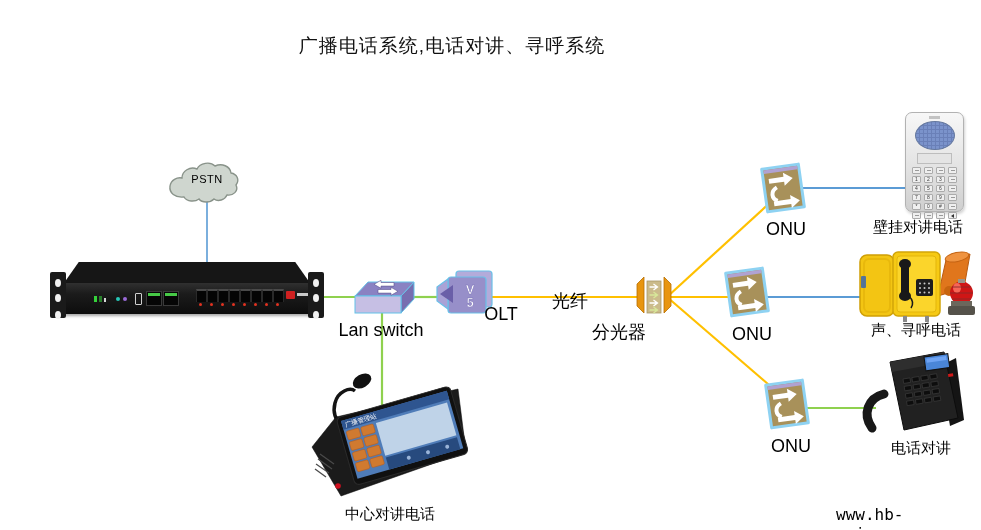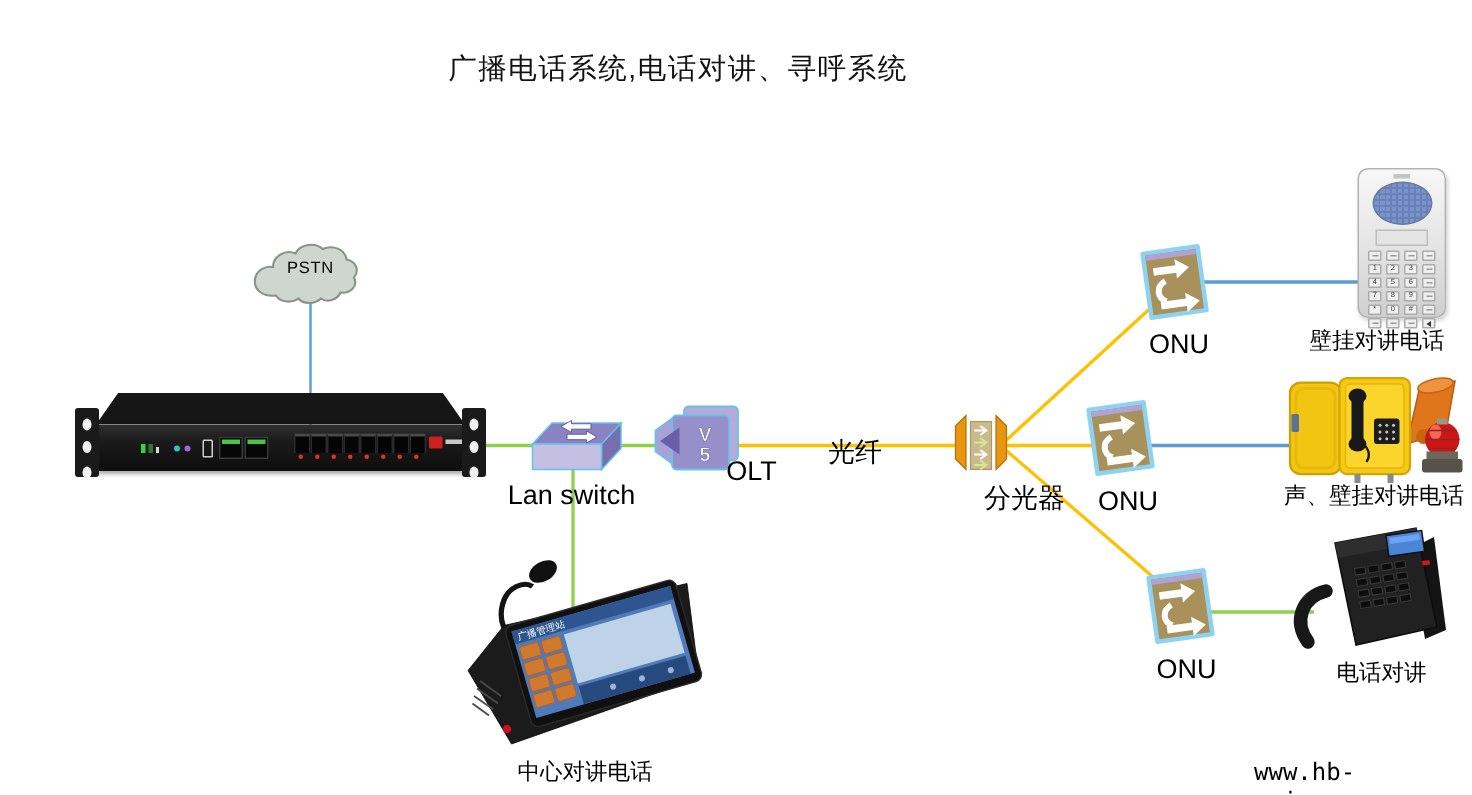--- a/index.html
+++ b/index.html
@@ -306,23 +306,23 @@
       <span class="wp-key fn"></span>
       <span class="wp-key spk"></span>
     </div>
   </div>
 
   <div class="lbl lbl-title" style="left:452px;top:33px;">广播电话系统,电话对讲、寻呼系统</div>
   <div class="lbl" style="left:207px;top:173px;font-size:11px;font-weight:normal;letter-spacing:.5px;">PSTN</div>
   <div class="lbl lbl-main" style="left:381px;top:320px;">Lan switch</div>
   <div class="lbl lbl-main" style="left:464px;top:304px;margin-left:37px;">OLT</div>
   <div class="lbl lbl-main" style="left:570px;top:289px;">光纤</div>
-  <div class="lbl lbl-main" style="left:683px;top:320px;">分光器</div>
+  <div class="lbl lbl-main" style="left:619px;top:320px;">分光器</div>
   <div class="lbl lbl-main" style="left:786px;top:219px;">ONU</div>
   <div class="lbl lbl-main" style="left:752px;top:324px;">ONU</div>
   <div class="lbl lbl-main" style="left:791px;top:436px;">ONU</div>
   <div class="lbl lbl-sub" style="left:918px;top:218px;">壁挂对讲电话</div>
-  <div class="lbl lbl-sub" style="left:916px;top:321px;">声、壁挂对讲电话</div>
+  <div class="lbl lbl-sub" style="left:916px;top:321px;">声、寻呼电话</div>
   <div class="lbl lbl-sub" style="left:921px;top:439px;">电话对讲</div>
   <div class="lbl lbl-sub" style="left:390px;top:505px;">中心对讲电话</div>
   <div class="watermark">www.hb-voice.com</div>
 
 </div>
 
 </body></html>

